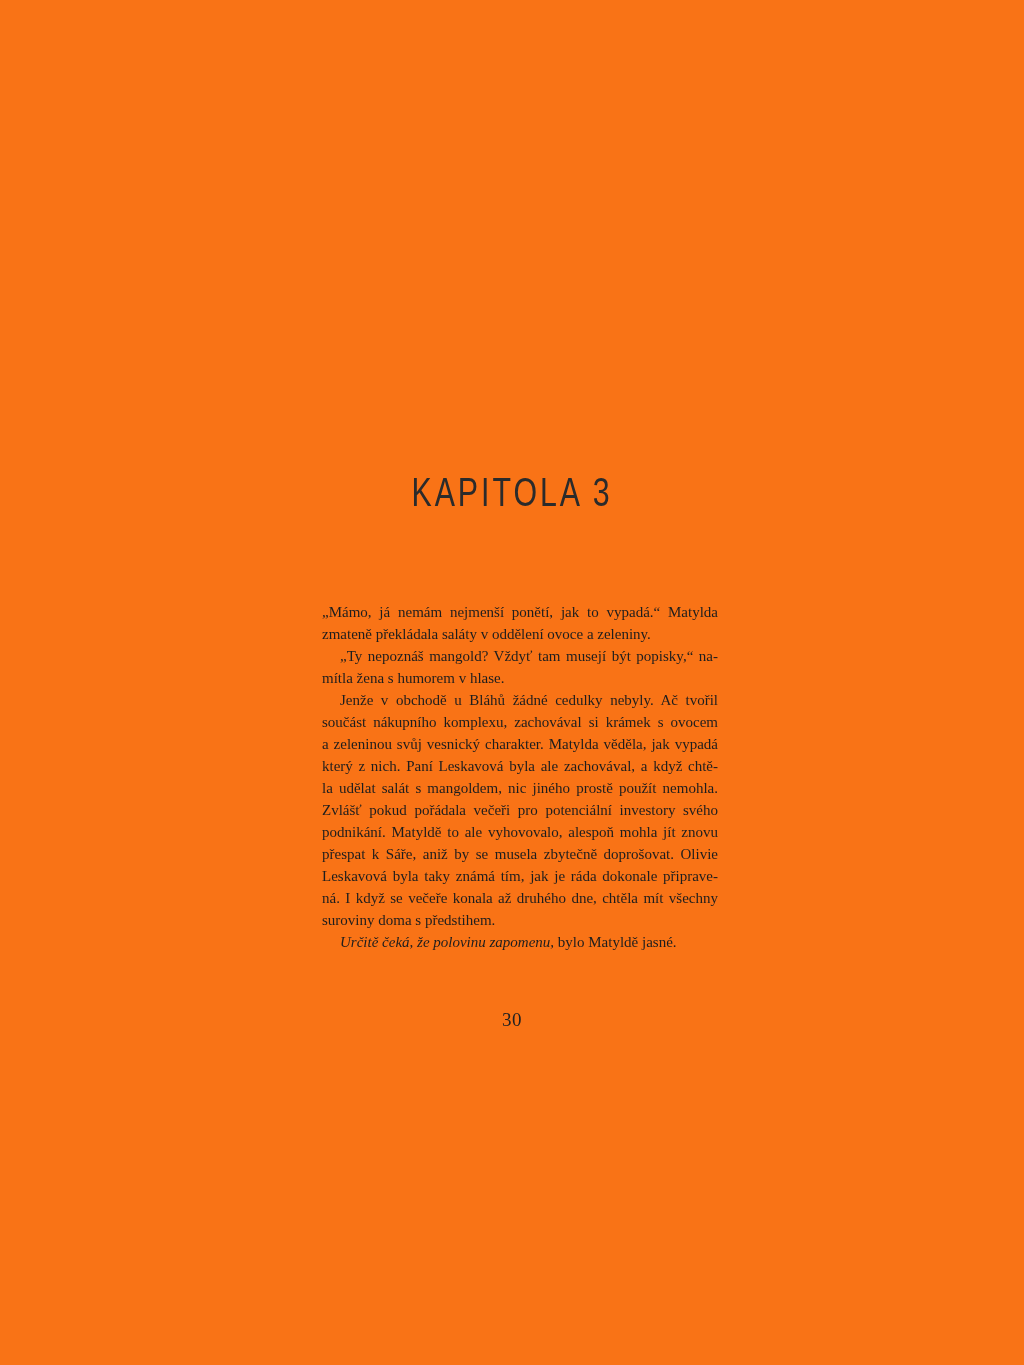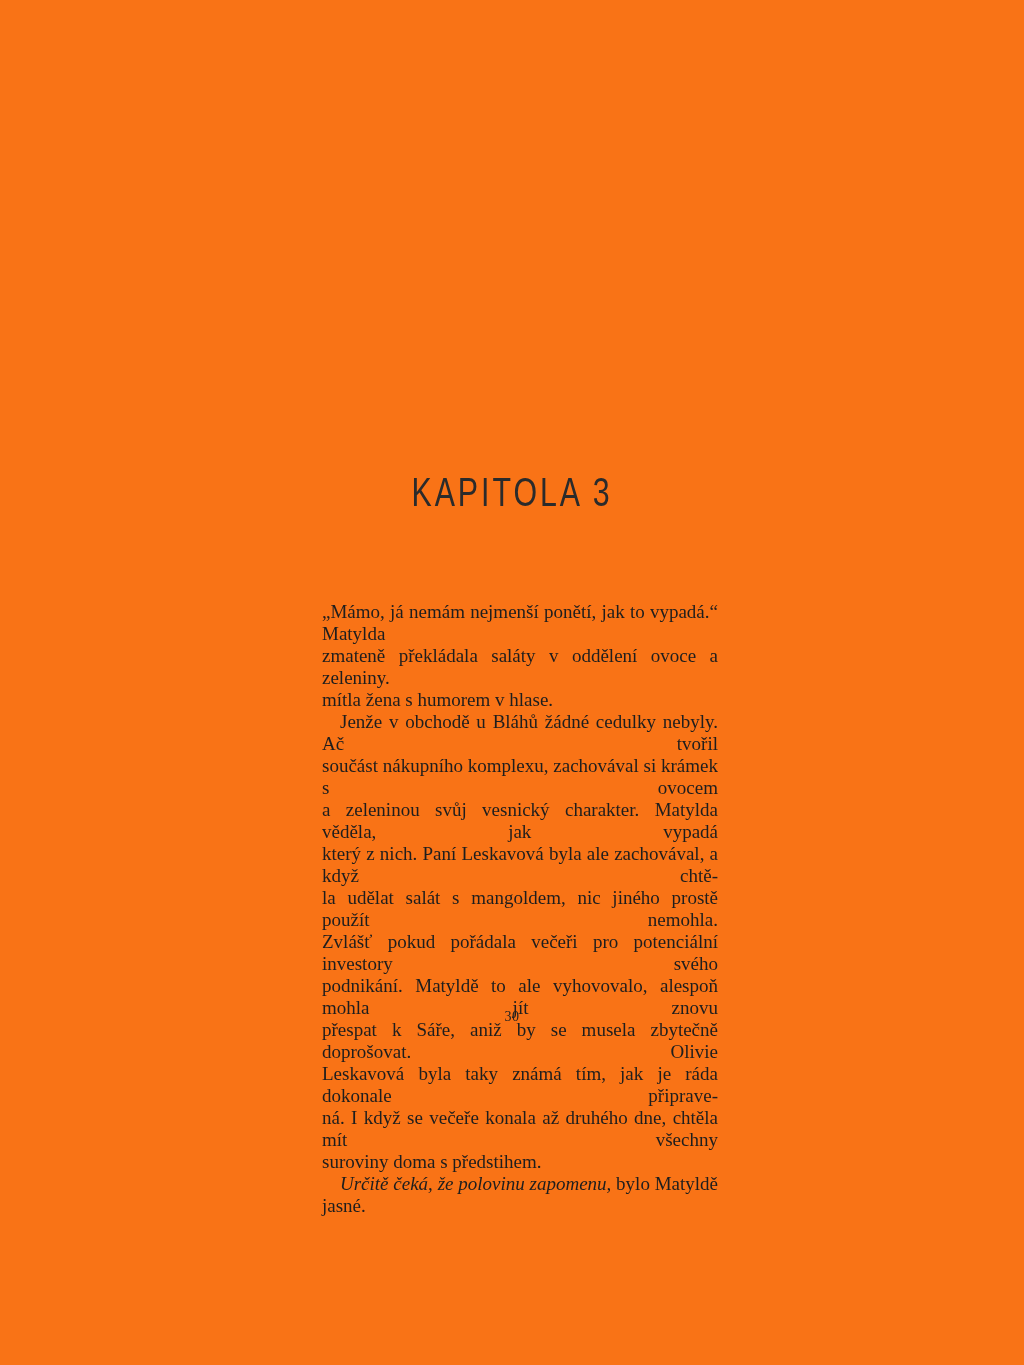--- a/index.html
+++ b/index.html
@@ -25,53 +25,54 @@
     line-height: 41px;
     letter-spacing: 4px;
     color: #2b2b2b;
     transform: scaleX(0.74);
     transform-origin: 50% 50%;
     white-space: nowrap;
   }
   .text-block {
     position: absolute;
     top: 601px; left: 322px; width: 396px;
-    font-size: 19px;
+    font-size: 15px;
     line-height: 22px;
     color: #1e1e1e;
   }
   .paragraph { margin: 0; }
   .line {
     text-align: justify;
     text-align-last: left;
     white-space: normal;
   }
   .line.fill { text-align-last: justify; }
   .line .seg.italic { font-style: italic; }
   .page-number {
     position: absolute;
     top: 1009px; left: 314px; width: 396px;
     text-align: center;
-    font-size: 14px;
+    font-size: 19px;
     letter-spacing: 0.5px;
     color: #222222;
   }
 </style>
 </head>
 <body>
 
 <div class="page">
   <h1 class="chapter-heading">KAPITOLA 3</h1>
 
   <div class="text-block" id="text-block">
       <div class="paragraph">
         <div class="line fill"><span class="seg">„Mámo, já nemám nejmenší ponětí, jak to vypadá.“ Matylda</span></div>
         <div class="line"><span class="seg">zmateně překládala saláty v oddělení ovoce a zeleniny.</span></div>
       </div>
       <div class="paragraph">
+        <div class="line fill" style="text-indent: 18px;"><span class="seg">„Ty nepoznáš mangold? Vždyť tam musejí být popisky,“ na-</span></div>
         <div class="line"><span class="seg">mítla žena s humorem v hlase.</span></div>
       </div>
       <div class="paragraph">
         <div class="line fill" style="text-indent: 18px;"><span class="seg">Jenže v obchodě u Bláhů žádné cedulky nebyly. Ač tvořil</span></div>
         <div class="line fill"><span class="seg">součást nákupního komplexu, zachovával si krámek s ovocem</span></div>
         <div class="line fill"><span class="seg">a zeleninou svůj vesnický charakter. Matylda věděla, jak vypadá</span></div>
         <div class="line fill"><span class="seg">který z nich. Paní Leskavová byla ale zachovával, a když chtě-</span></div>
         <div class="line fill"><span class="seg">la udělat salát s mangoldem, nic jiného prostě použít nemohla.</span></div>
         <div class="line fill"><span class="seg">Zvlášť pokud pořádala večeři pro potenciální investory svého</span></div>
         <div class="line fill"><span class="seg">podnikání. Matyldě to ale vyhovovalo, alespoň mohla jít znovu</span></div>

